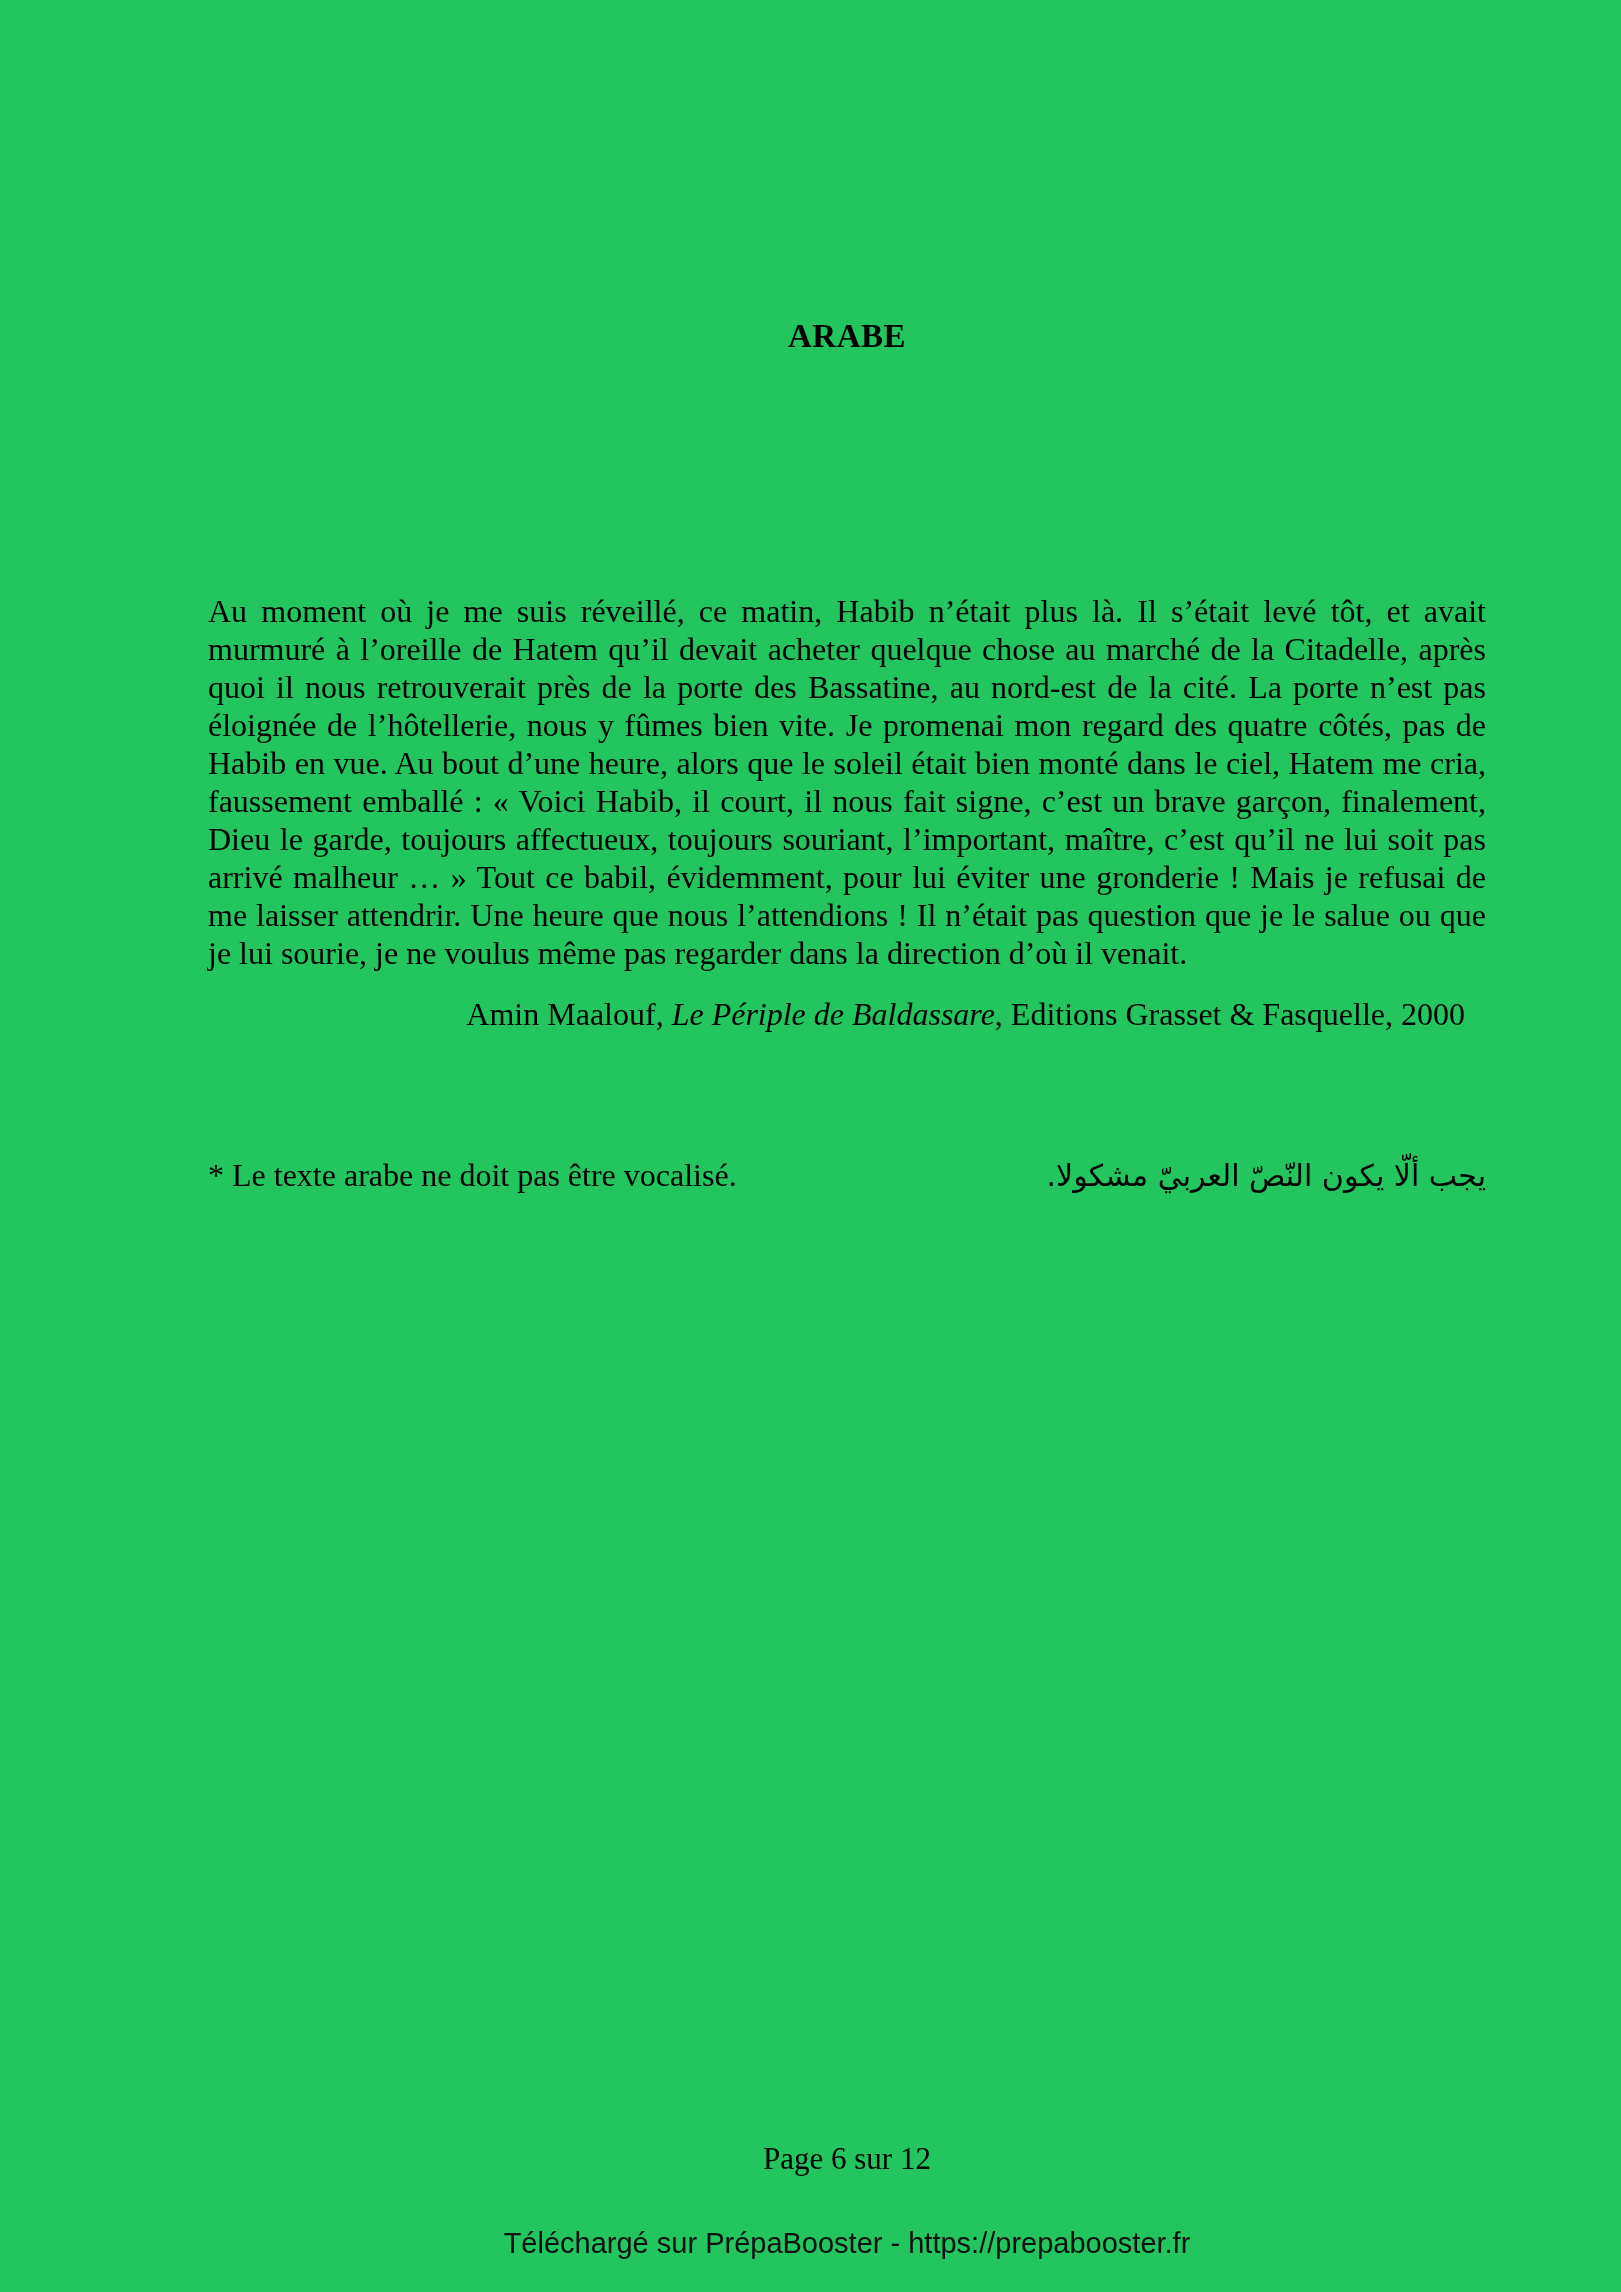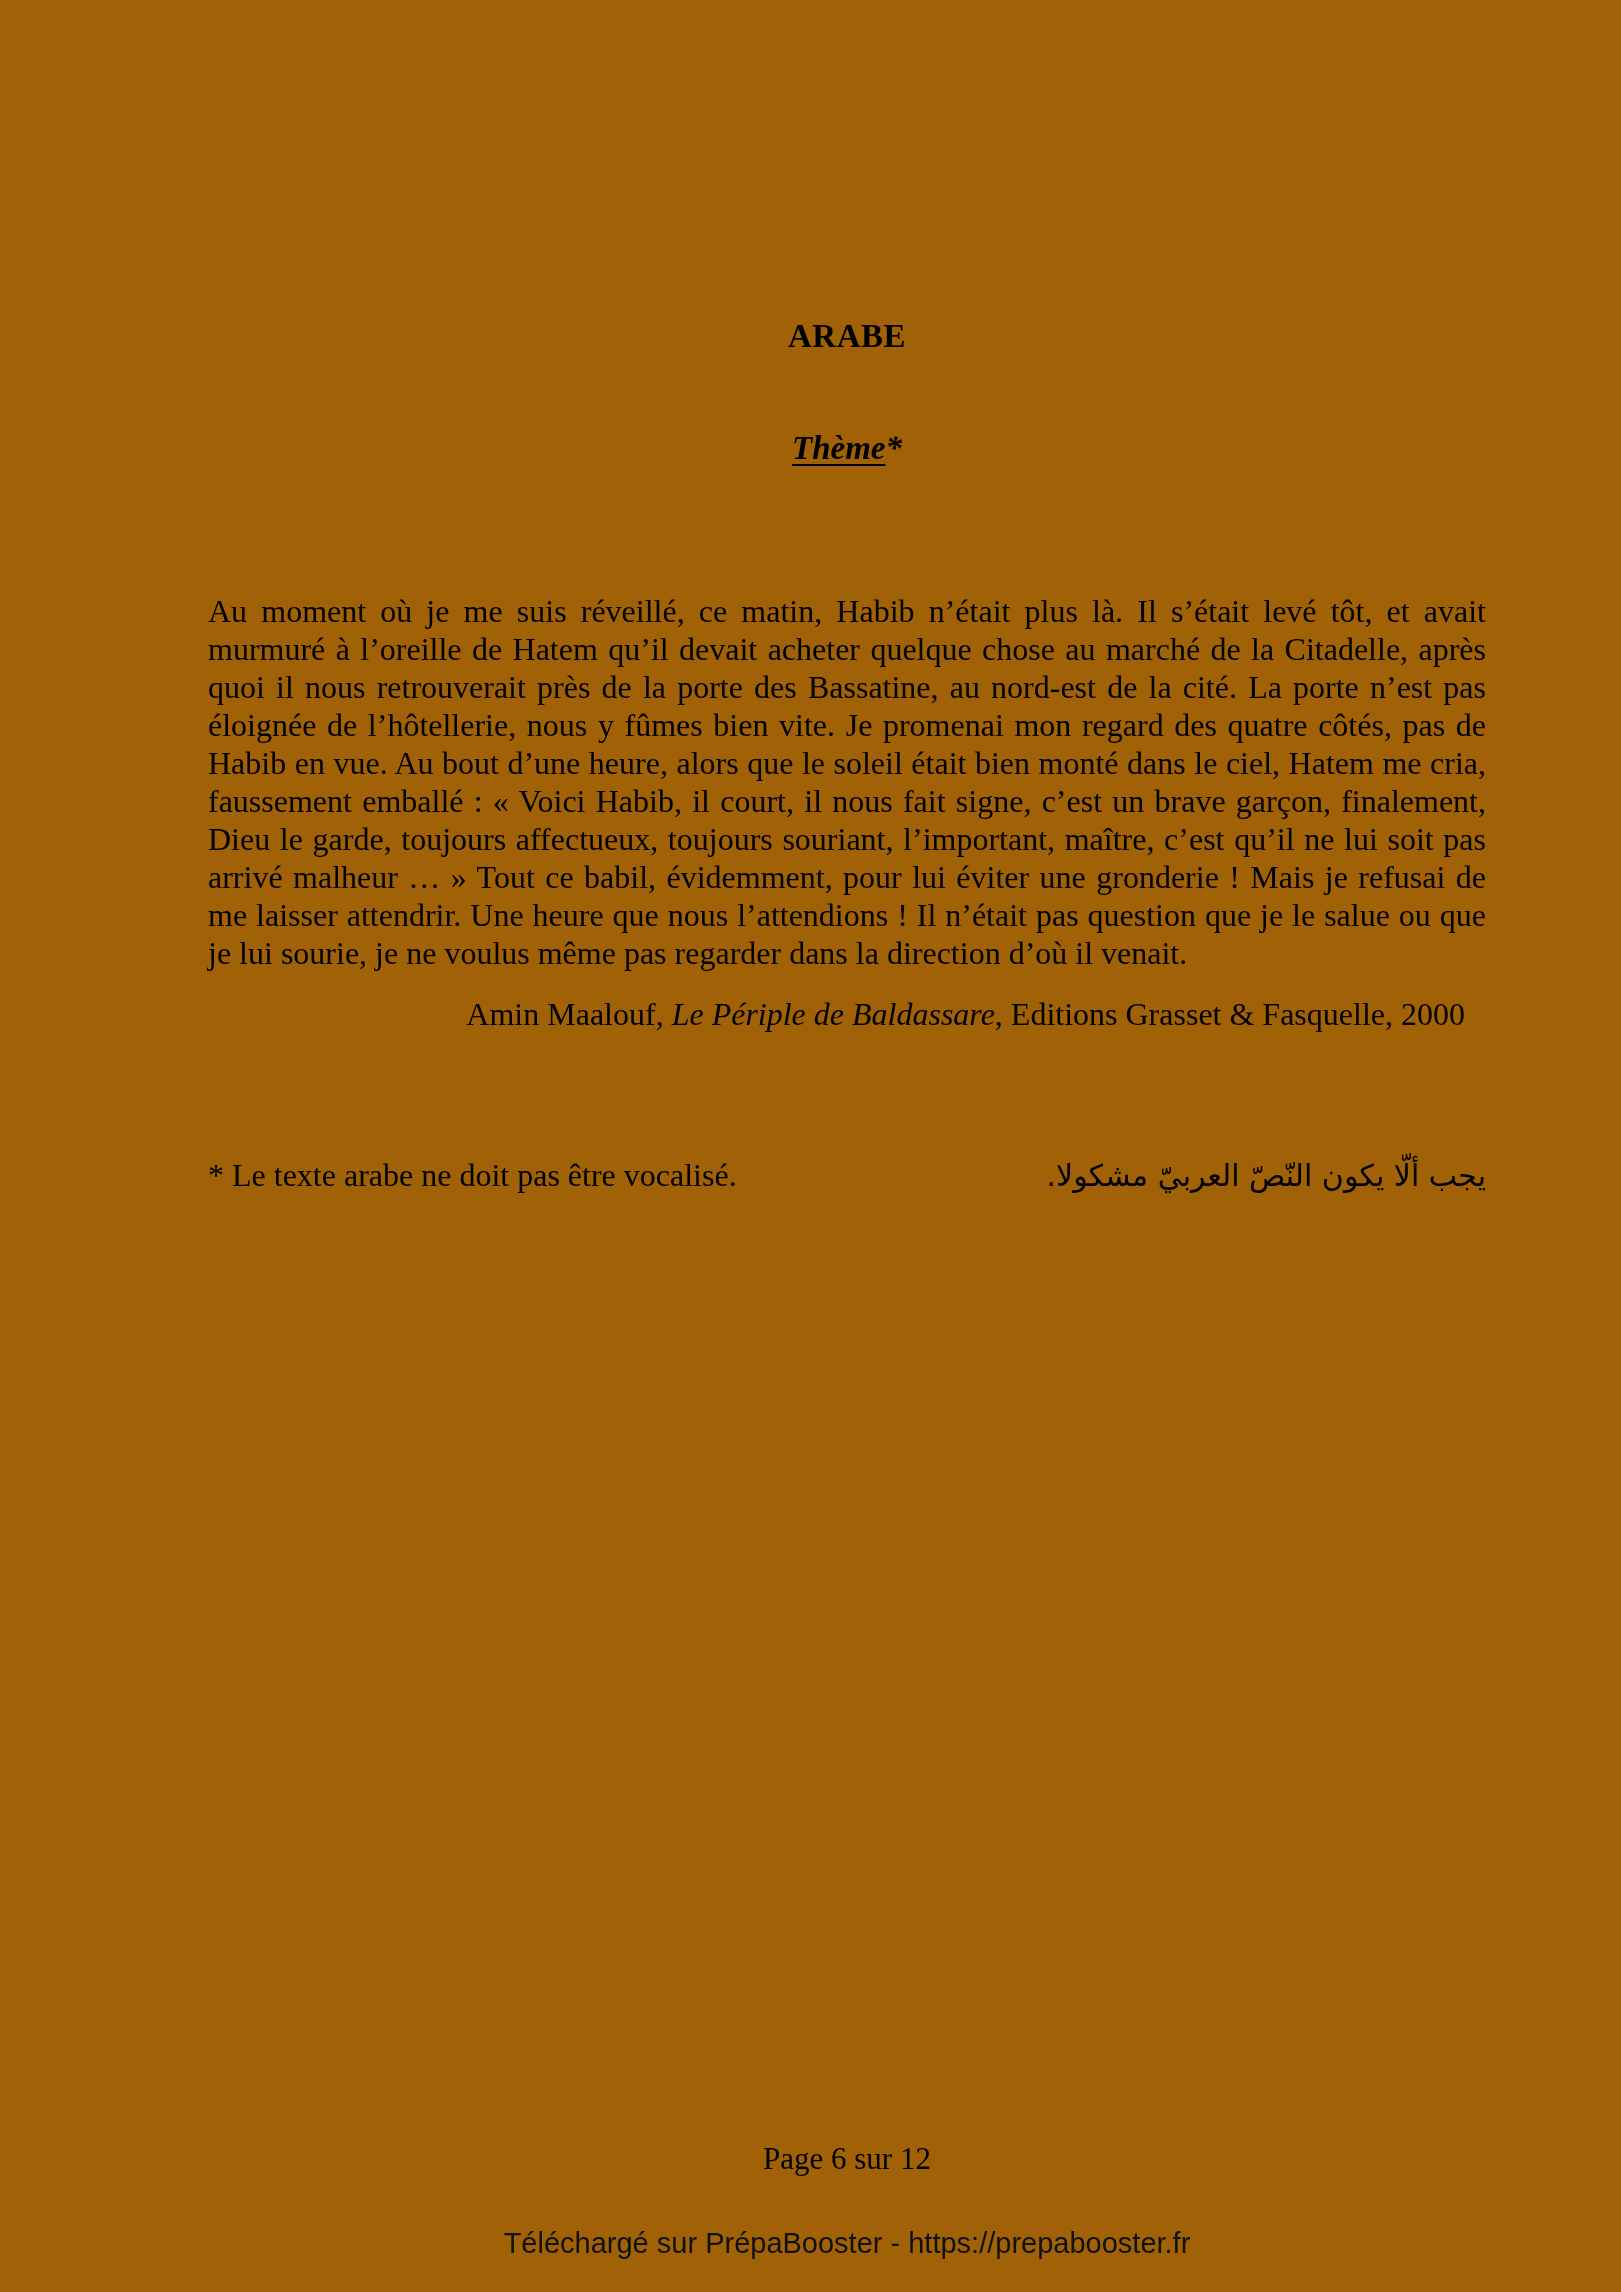--- a/index.html
+++ b/index.html
@@ -5,21 +5,21 @@
 <style>
   html, body {
     margin: 0;
     padding: 0;
     background: #ffffff;
   }
   .page {
     position: relative;
     width: 1621px;
     height: 2293px;
-    background: #a16207;
+    background: #22c55e;
     color: #000000;
     font-family: "Liberation Serif", serif;
     overflow: hidden;
   }
   
   .doc-title {
     position: absolute;
     top: 296px;
     left: 208px;
     width: 1278px;
@@ -100,21 +100,20 @@
     color: #111111;
   }
 </style>
 </head>
 <body>
 
 <div class="page">
 
   <h1 class="doc-title">ARABE</h1>
 
-  <h2 class="doc-subtitle"><span class="underlined">Thème</span><span>*</span></h2>
 
   <p class="body-paragraph">Au moment où je me suis réveillé, ce matin, Habib n’était plus là. Il s’était levé tôt, et avait murmuré à l’oreille de Hatem qu’il devait acheter quelque chose au marché de la Citadelle, après quoi il nous retrouverait près de la porte des Bassatine, au nord-est de la cité. La porte n’est pas éloignée de l’hôtellerie, nous y fûmes bien vite. Je promenai mon regard des quatre côtés, pas de Habib en vue. Au bout d’une heure, alors que le soleil était bien monté dans le ciel, Hatem me cria, faussement emballé : « Voici Habib, il court, il nous fait signe, c’est un brave garçon, finalement, Dieu le garde, toujours affectueux, toujours souriant, l’important, maître, c’est qu’il ne lui soit pas arrivé malheur … » Tout ce babil, évidemment, pour lui éviter une gronderie ! Mais je refusai de me laisser attendrir. Une heure que nous l’attendions ! Il n’était pas question que je le salue ou que je lui sourie, je ne voulus même pas regarder dans la direction d’où il venait.</p>
 
   <p class="attribution"><span>Amin Maalouf, </span><span class="work">Le Périple de Baldassare</span><span>, Editions Grasset &amp; Fasquelle, 2000</span></p>
 
   <div class="footnote-row">
     <span class="footnote-french">* Le texte arabe ne doit pas être vocalisé.</span>
     <span class="footnote-arabic" dir="rtl" lang="ar">يجب ألّا يكون النّصّ العربيّ مشكولا.</span>
   </div>
 

